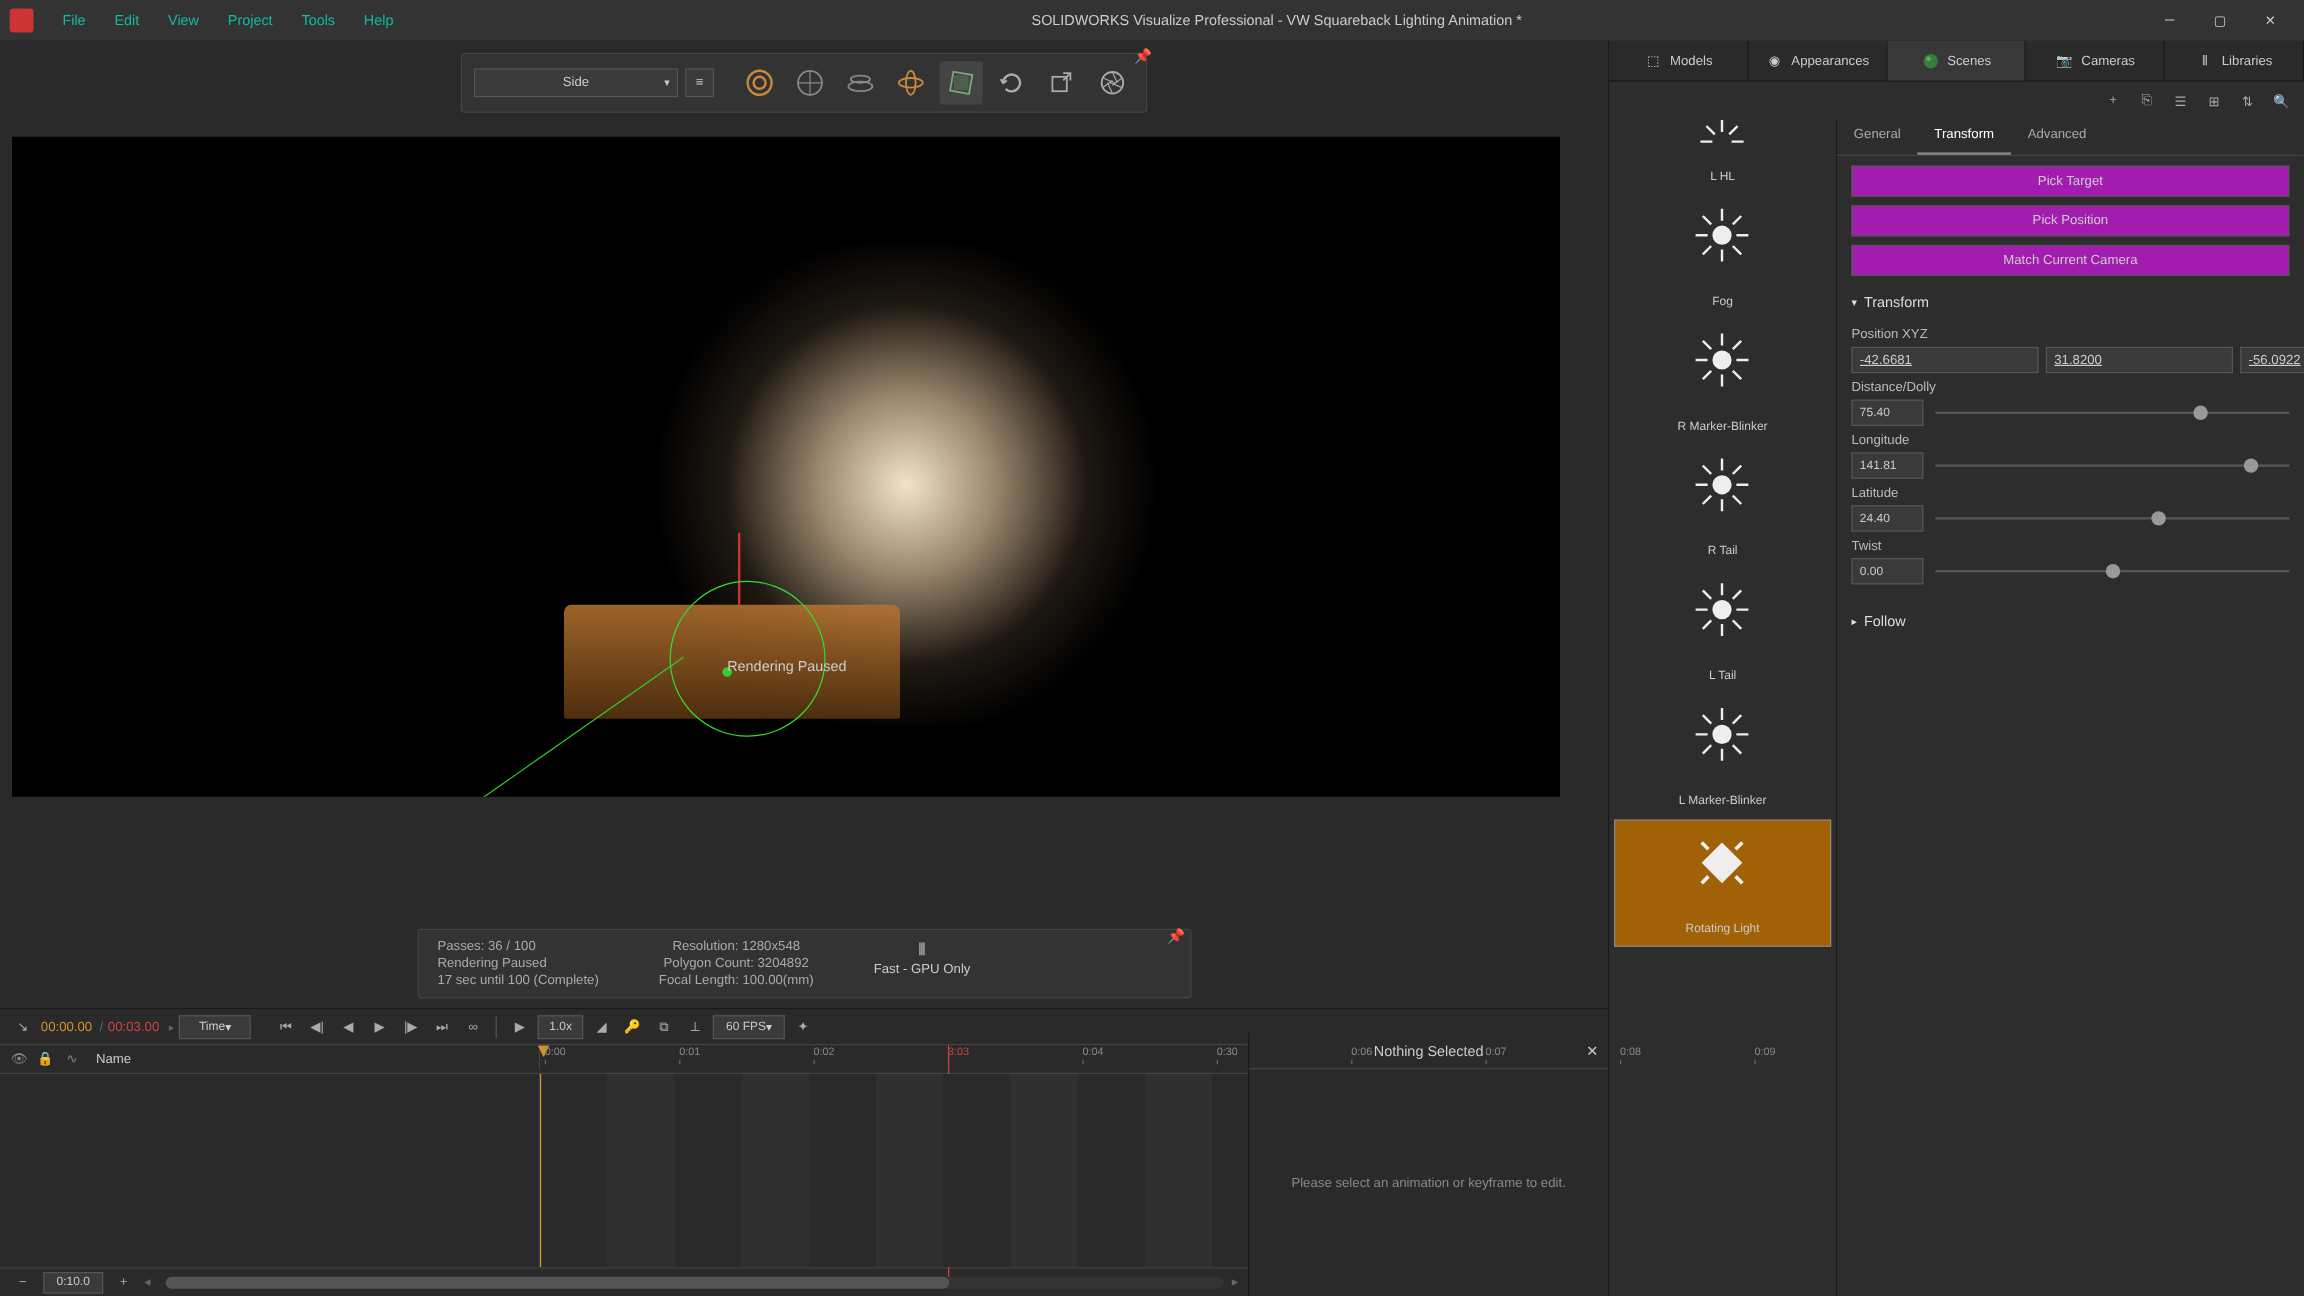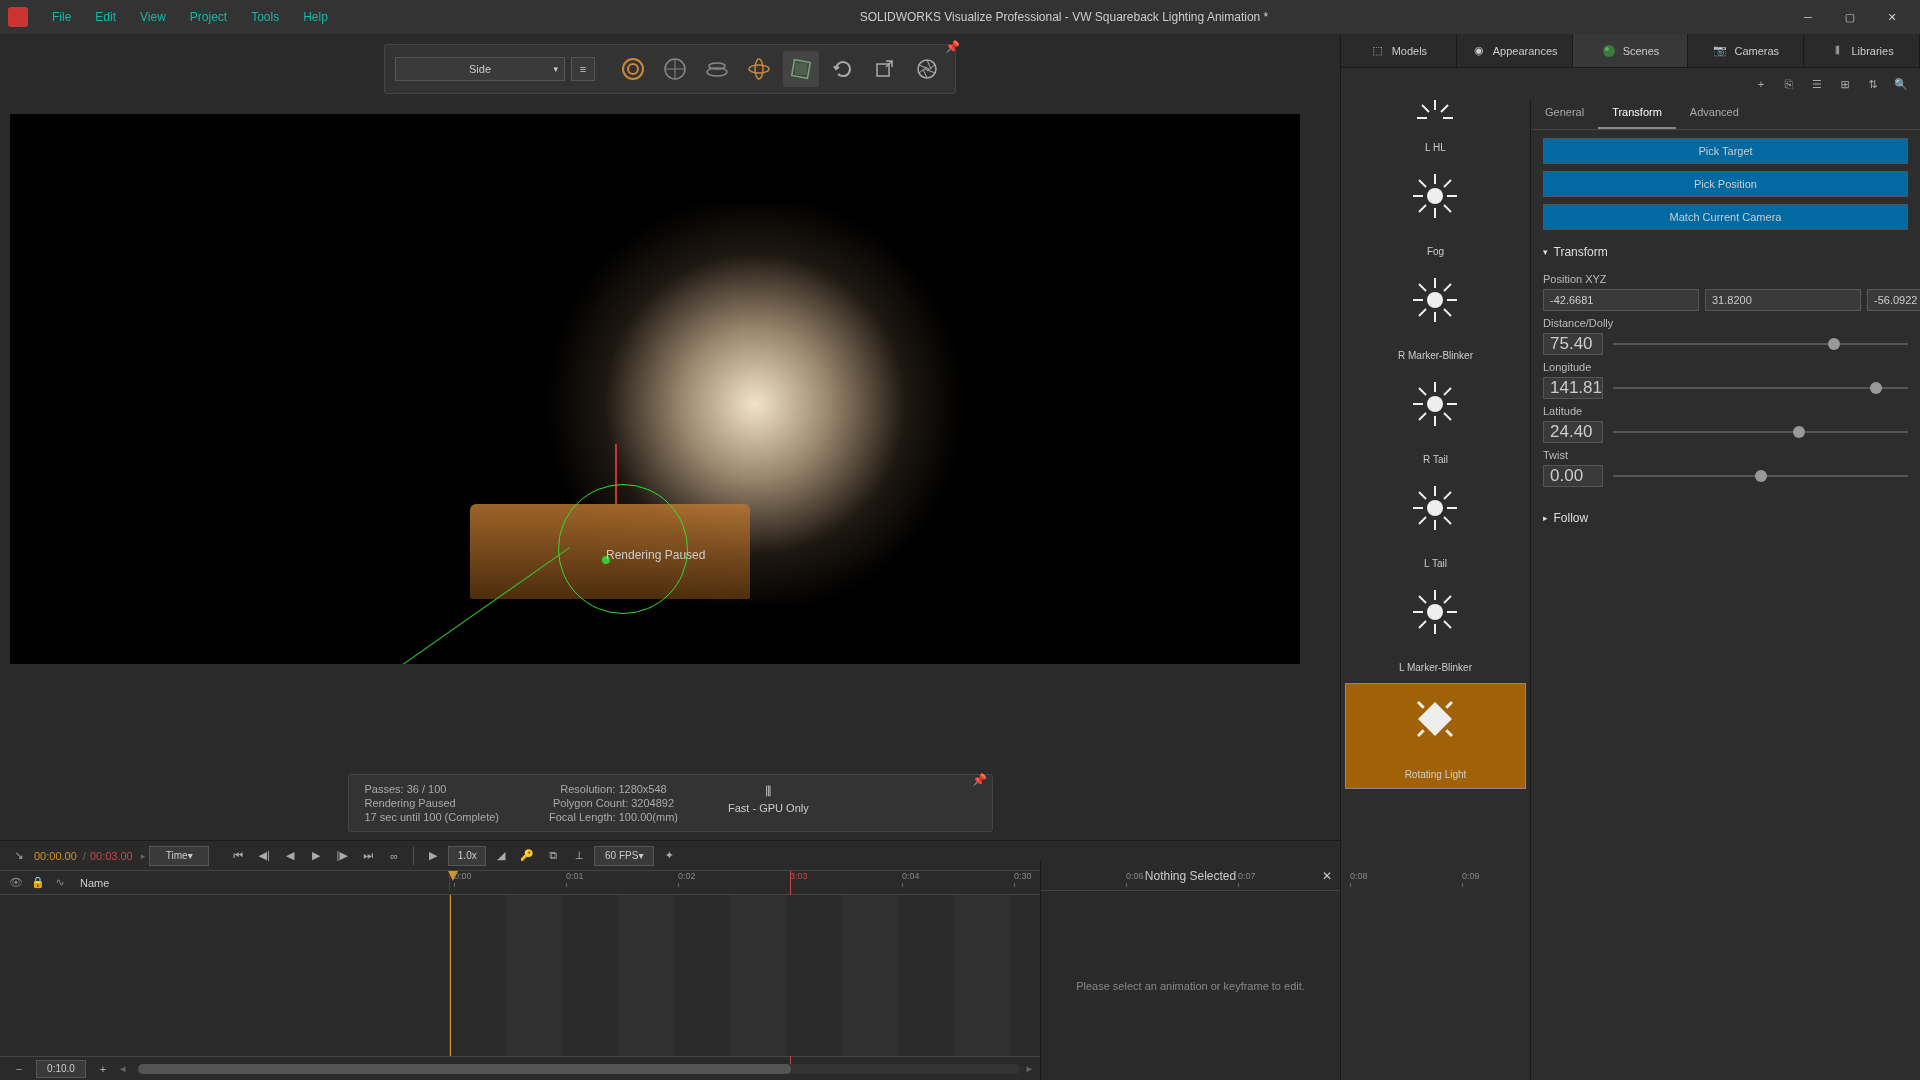--- a/index.html
+++ b/index.html
@@ -63,29 +63,29 @@
 .light-item.selected { border: 1px solid #888; background: #a16207; margin: 2px 4px; }
 .light-icon { width: 55px; height: 55px; display: flex; align-items: center; justify-content: center; }
 .light-label { font-size: 10px; color: #ccc; }
 
 
 .props { flex: 1; padding: 0; overflow-y: auto; }
 .prop-tabs { display: flex; height: 30px; border-bottom: 1px solid #444; }
 .prop-tab { padding: 6px 14px; cursor: pointer; font-size: 11px; color: #aaa; }
 .prop-tab.active { color: #fff; border-bottom: 2px solid #888; }
 .prop-body { padding: 8px 12px; }
-.wide-btn { width: 100%; height: 26px; background: #0369a1; border: 1px solid #555; color: #ccc; margin-bottom: 7px; cursor: pointer; font-size: 11px; text-align: center; display: flex; align-items: center; justify-content: center; }
+.wide-btn { width: 100%; height: 26px; background: #a21caf; border: 1px solid #555; color: #ccc; margin-bottom: 7px; cursor: pointer; font-size: 11px; text-align: center; display: flex; align-items: center; justify-content: center; }
 .section-header { display: flex; align-items: center; gap: 6px; padding: 8px 0; cursor: pointer; font-size: 12px; color: #ddd; }
 .section-header::before { content: '▾'; font-size: 9px; }
 .section-header.collapsed::before { content: '▸'; }
 .prop-label { font-size: 11px; color: #bbb; margin: 6px 0 4px 0; }
 .xyz-row { display: flex; gap: 6px; }
-.num-input { flex: 1; height: 22px; background: #3a3a3a; border: 1px solid #555; color: #ccc; padding: 0 6px; font-size: 11px; }
+.num-input { flex: 1; height: 22px; background: #3a3a3a; border: 1px solid #555; color: #ccc; padding: 0 6px; font-size: 11px; text-decoration: underline; }
 .slider-row { display: flex; align-items: center; gap: 10px; margin-bottom: 4px; }
-.slider-val { width: 60px; height: 22px; background: #3a3a3a; border: 1px solid #555; color: #ccc; padding: 0 6px; font-size: 17px; display: flex; align-items: center; }
+.slider-val { width: 60px; height: 22px; background: #3a3a3a; border: 1px solid #555; color: #ccc; padding: 0 6px; font-size: 10px; display: flex; align-items: center; }
 .slider-track { flex: 1; height: 2px; background: #555; position: relative; cursor: pointer; }
 .slider-thumb { width: 12px; height: 12px; background: #999; border-radius: 50%; position: absolute; top: -5px; transform: translateX(-50%); }
 
 
 .timeline-area { height: 240px; background: #2a2a2a; border-top: 1px solid #1a1a1a; display: flex; }
 .timeline-main { flex: 1; display: flex; flex-direction: column; }
 .timeline-side { width: 300px; border-left: 1px solid #1a1a1a; display: flex; flex-direction: column; margin-top: 20px; }
 
 .timeline-controls { height: 30px; display: flex; align-items: center; gap: 4px; padding: 0 8px; border-bottom: 1px solid #444; }
 .time-display { color: #d49229; font-size: 11px; margin-right: 2px; }

